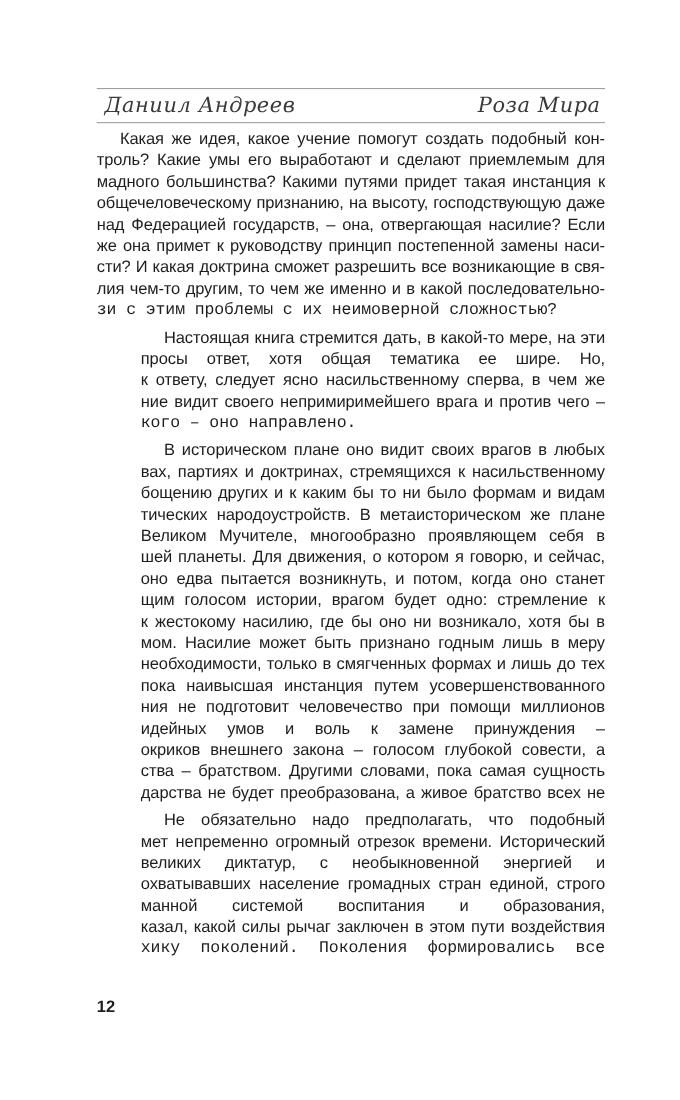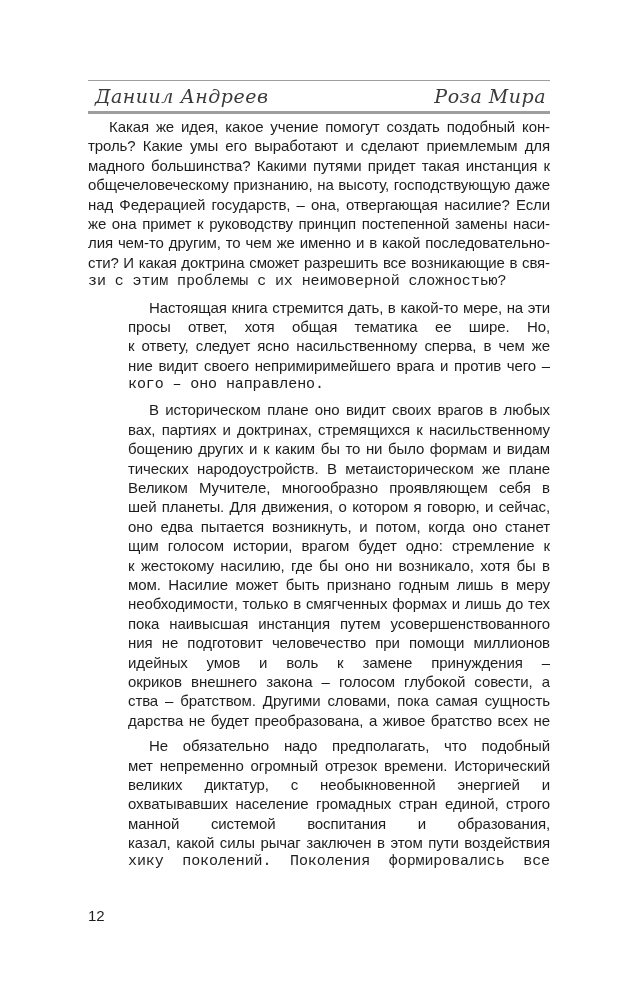--- a/index.html
+++ b/index.html
@@ -15,21 +15,21 @@
     overflow: hidden;
     font-family: "Liberation Sans", sans-serif;
   }
   
   .running-header {
     position: absolute;
     left: 88px;
     top: 80px;
     width: 462px;
     border-top: 1px solid #9e9e9e;
-    border-bottom: 3px solid #ef4444;
+    border-bottom: 1px solid #ef4444;
   }
   .running-header-row {
     display: flex;
     justify-content: space-between;
     align-items: baseline;
     padding: 3px 4px 3px 7px;
     line-height: 24px;
   }
   .running-text {
     font-family: "DejaVu Serif", serif;
@@ -57,21 +57,21 @@
     overflow: hidden;
   }
   .line.first { text-indent: 21px; }
   .line.last  { text-align-last: left; font-family: Liberation Mono, monospace; }
   
   .page-number {
     position: absolute;
     left: 88px;
     top: 906px;
     font-size: 15px;
-    font-weight: 400;
+    font-weight: 700;
     line-height: 19px;
     color: #1d1d1d;
   }
 </style>
 </head>
 <body style="background: rgb(255, 255, 255);">
 
 <div class="page">
 
   <header class="running-header" style="border-top-color: rgb(158, 158, 158); border-bottom-color: rgb(158, 158, 158);">
@@ -83,22 +83,22 @@
 
   <main class="text-column" style="color: rgb(29, 29, 29);">
 
   <div class="para">
         <div class="line first">Какая же идея, какое учение помогут создать подобный кон-</div>
         <div class="line">троль? Какие умы его выработают и сделают приемлемым для гро-</div>
         <div class="line">мадного большинства? Какими путями придет такая инстанция к</div>
         <div class="line">общечеловеческому признанию, на высоту, господствующую даже</div>
         <div class="line">над Федерацией государств, – она, отвергающая насилие? Если</div>
         <div class="line">же она примет к руководству принцип постепенной замены наси-</div>
+        <div class="line">сти? И какая доктрина сможет разрешить все возникающие в свя-</div>
         <div class="line">лия чем-то другим, то чем же именно и в какой последовательно-</div>
-        <div class="line">сти? И какая доктрина сможет разрешить все возникающие в свя-</div>
         <div class="line last">зи с этим проблемы с их неимоверной сложностью?</div>
       </div>
       <div class="para">
         <div class="line first">Настоящая книга стремится дать, в какой-то мере, на эти во-</div>
         <div class="line">просы ответ, хотя общая тематика ее шире. Но, подготавливаясь</div>
         <div class="line">к ответу, следует ясно насильственному сперва, в чем же это уче-</div>
         <div class="line">ние видит своего непримиримейшего врага и против чего – или</div>
         <div class="line last">кого – оно направлено.</div>
       </div>
       <div class="para">

